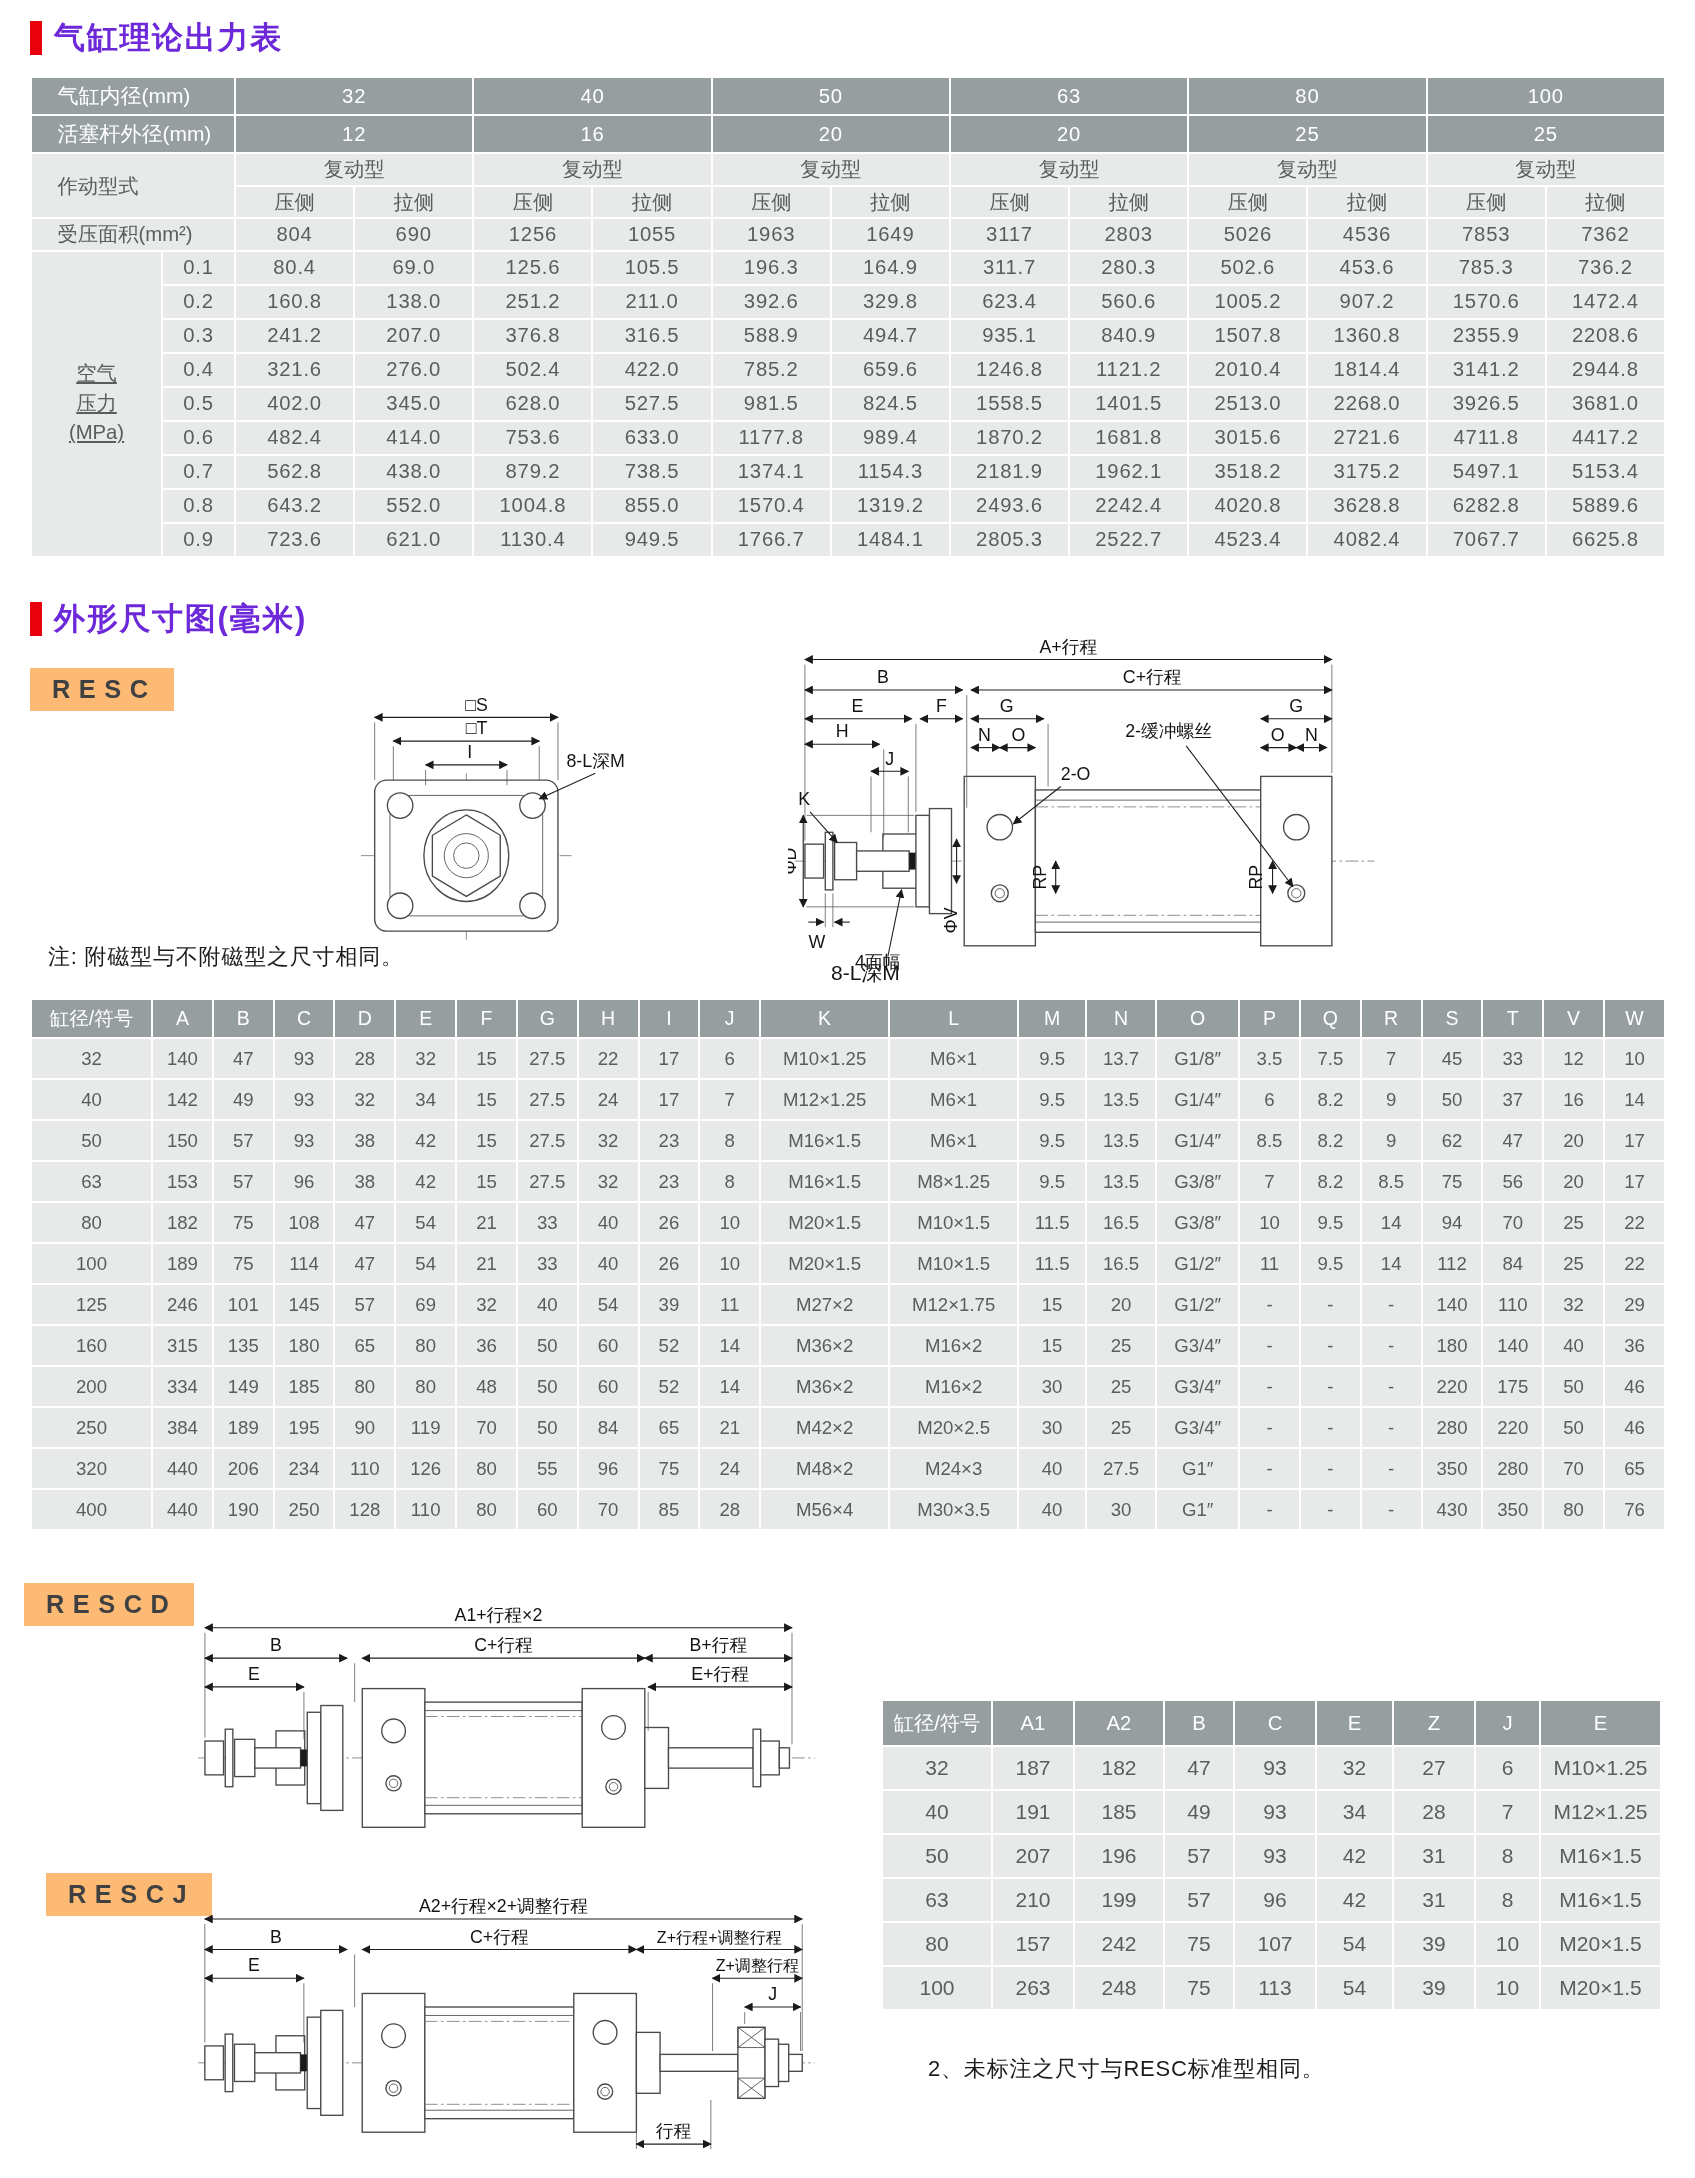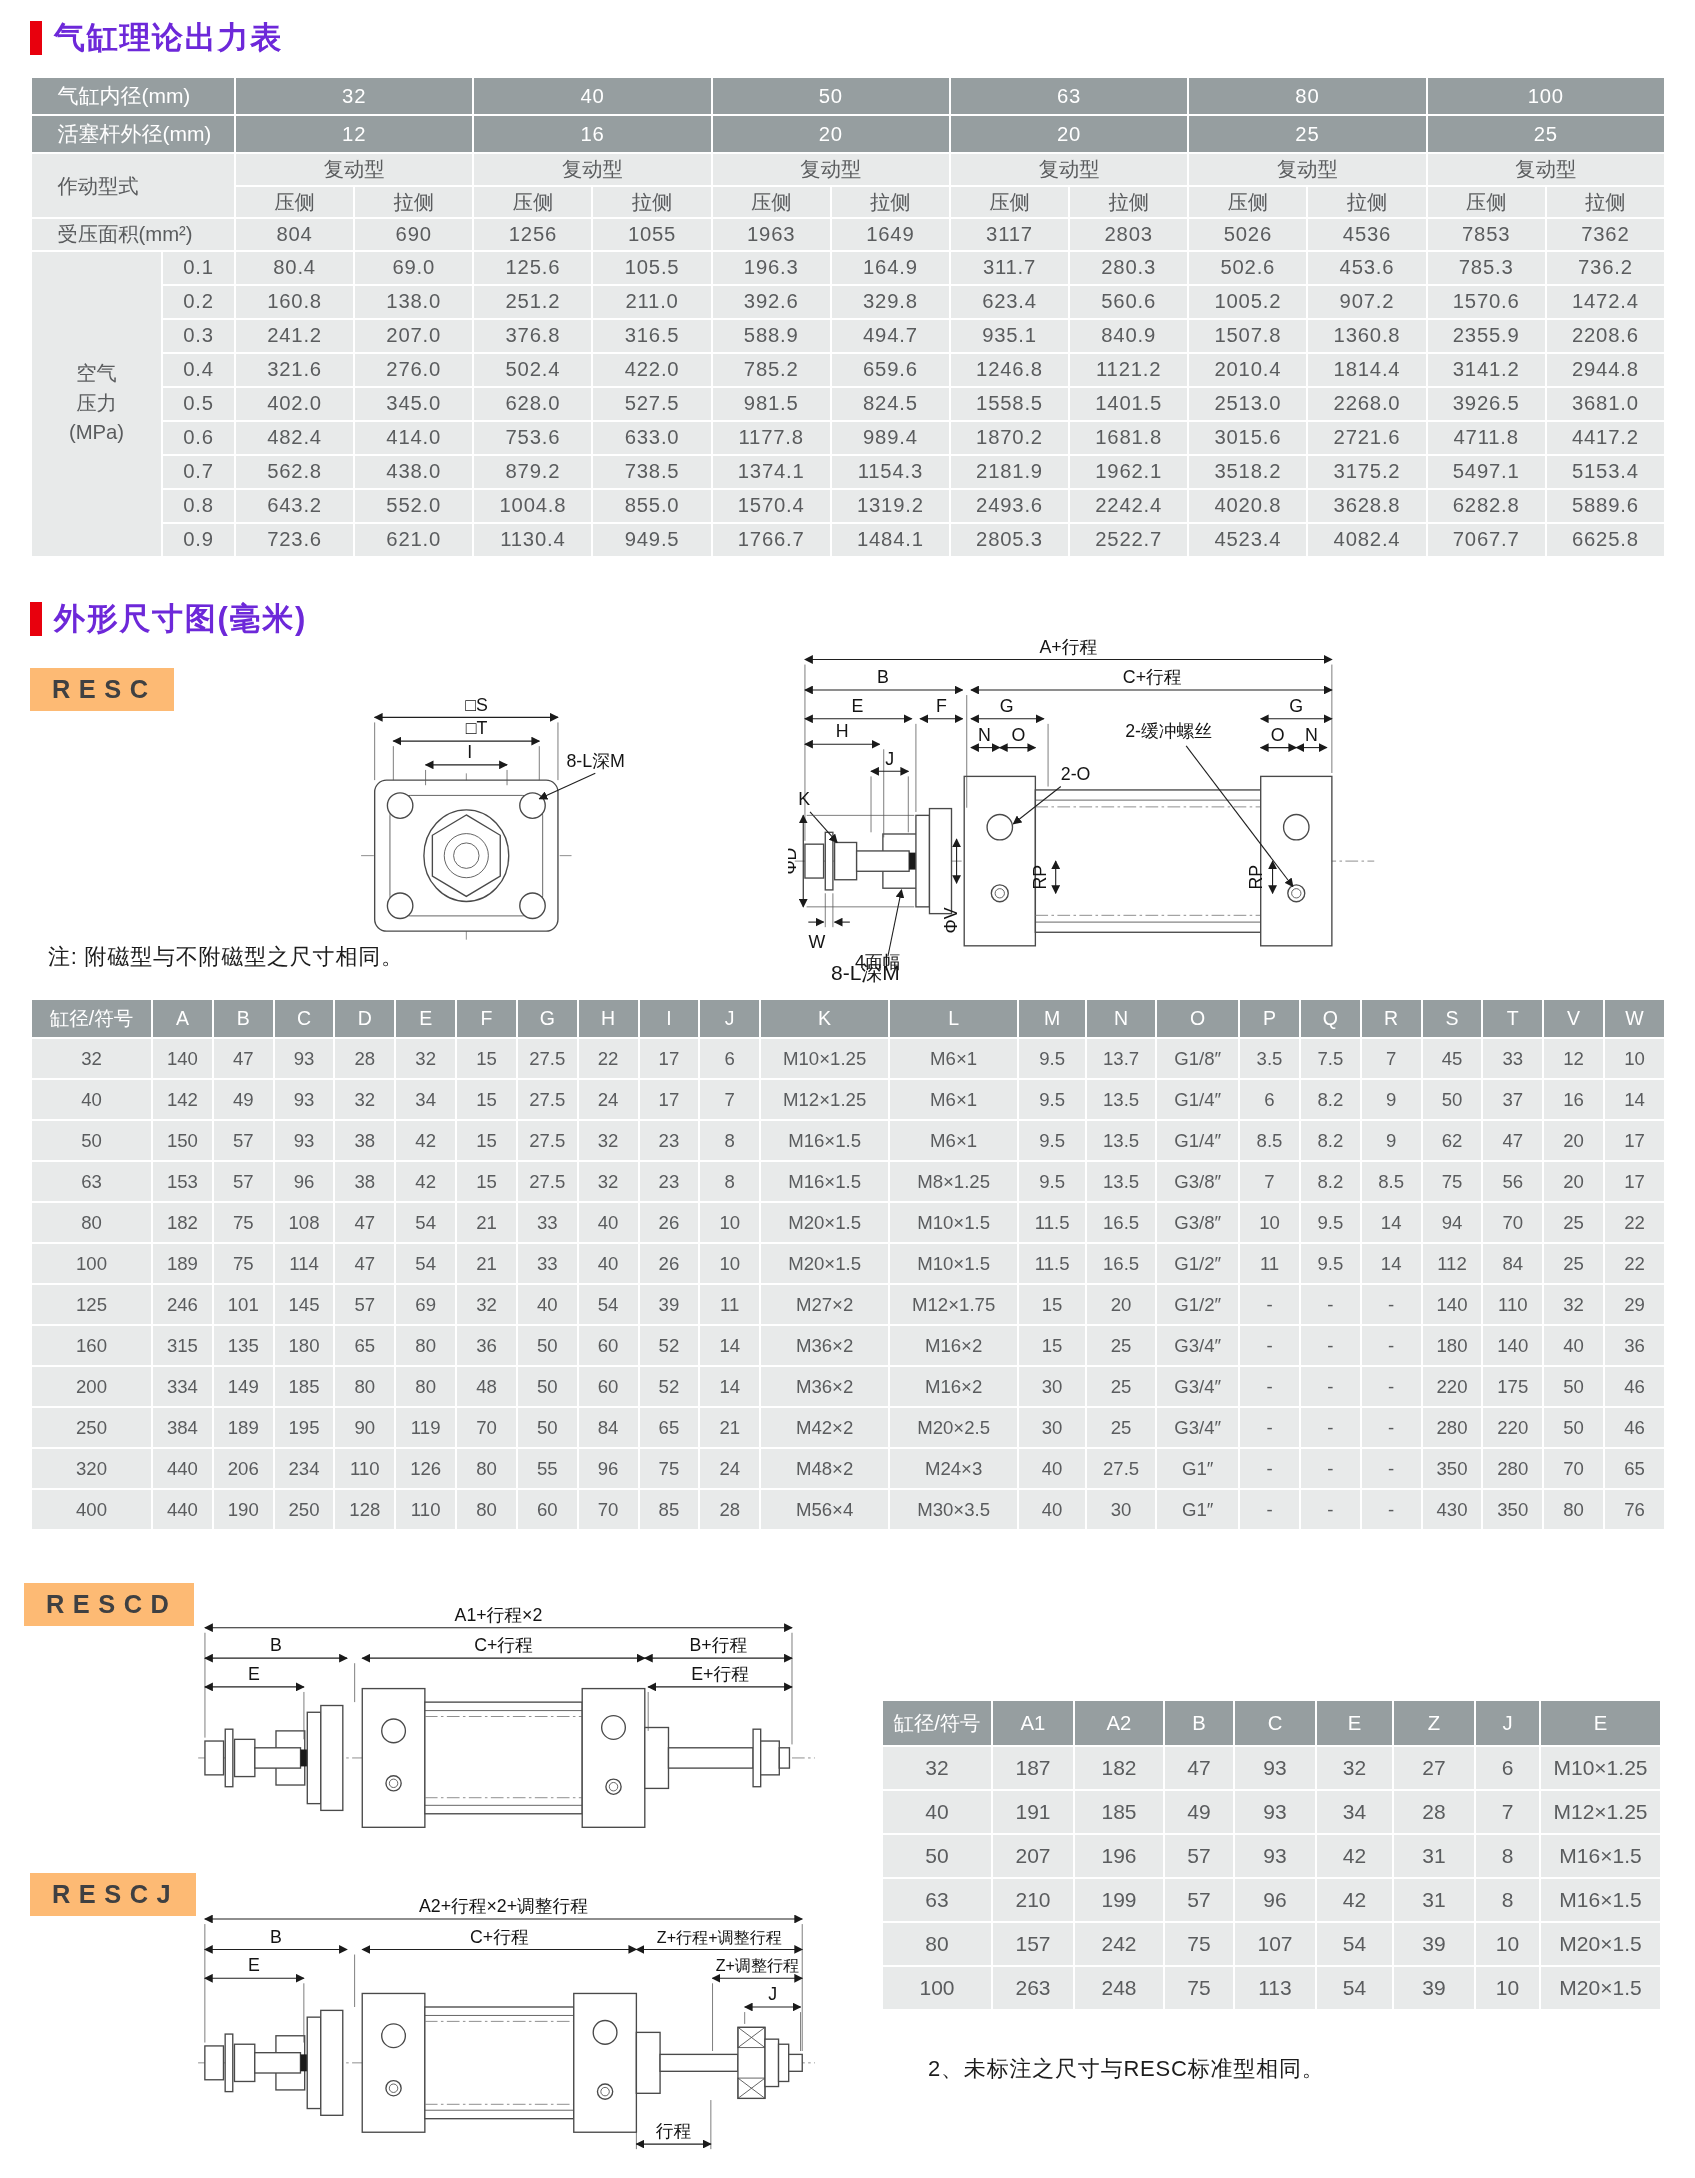--- a/index.html
+++ b/index.html
@@ -17,21 +17,21 @@
   table.tbl td{text-align:center;vertical-align:middle;background:#e8eaea;color:#5a5c5e;
                overflow:hidden;white-space:nowrap;padding:0;}
   table.tbl td.hd{background:#969ea0;color:#ffffff;}
   table.tbl td.lb{text-align:left;padding-left:25.4px;}
   .force{left:30px;top:76px;width:1636px;font-size:20.3px;}
   .force tr.hrow{height:36px;}
   .force tr.mrow{height:30.5px;}
   .force tr.prow{height:32px;}
   .force td.hd{font-size:21px;}
   .force td.num{font-size:20.3px;letter-spacing:0.8px;}
-  .force td.pre{white-space:pre-line;font-size:20.3px;line-height:1.45;}
+  .force td.pre{white-space:pre-line;font-size:20.3px;line-height:1.45;text-decoration:underline;}
   .dimtab{left:30px;top:998px;width:1636px;font-size:18.6px;}
   .dimtab tr{height:39px;}
   .dimtab thead tr{height:37px;}
   .dimtab thead td{background:#969ea0;color:#fff;font-size:19.5px;}
   .smalltab{left:881px;top:1699px;width:781px;font-size:21px;}
   .smalltab tr{height:42px;}
   .smalltab thead tr{height:44px;}
   .smalltab thead td{background:#969ea0;color:#fff;font-size:20.3px;}
   
   .note{position:absolute;font-size:22px;color:#1c1c1c;letter-spacing:0.8px;}
@@ -896,21 +896,21 @@
           <td>75</td>
           <td>113</td>
           <td>54</td>
           <td>39</td>
           <td>10</td>
           <td>M20×1.5</td>
         </tr>
       </tbody>
   </table>
 
-  <div class="chip" style="left:30px;top:1873px;">RESCJ</div>
+  <div class="chip" style="left:46px;top:1873px;">RESCJ</div>
 
   <svg class="diagram" style="left:191px;top:1897px;" width="631" height="275" viewBox="0 0 745 325">
     <defs>
       <marker id="arJ" viewBox="0 0 10 10" refX="9" refY="5" markerWidth="8" markerHeight="8" orient="auto-start-reverse">
         <path d="M0,0L10,5L0,10z" fill="#1a1a1a"></path>
       </marker>
     </defs>
     <line class="cl" x1="8" y1="196" x2="737" y2="196"></line>
     <rect class="ol" x="100" y="164" width="34" height="64"></rect>
     <rect class="ol" x="16" y="176" width="22" height="40"></rect>

